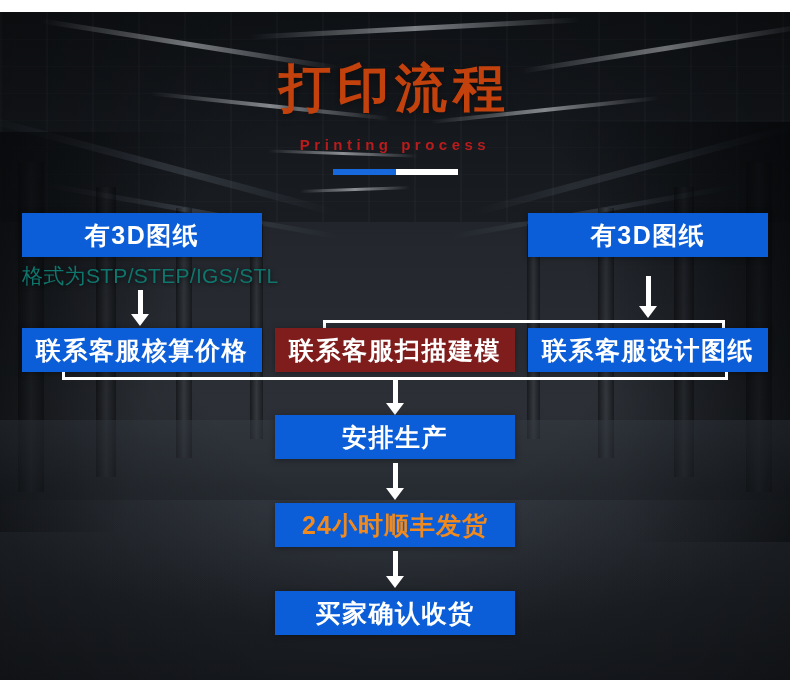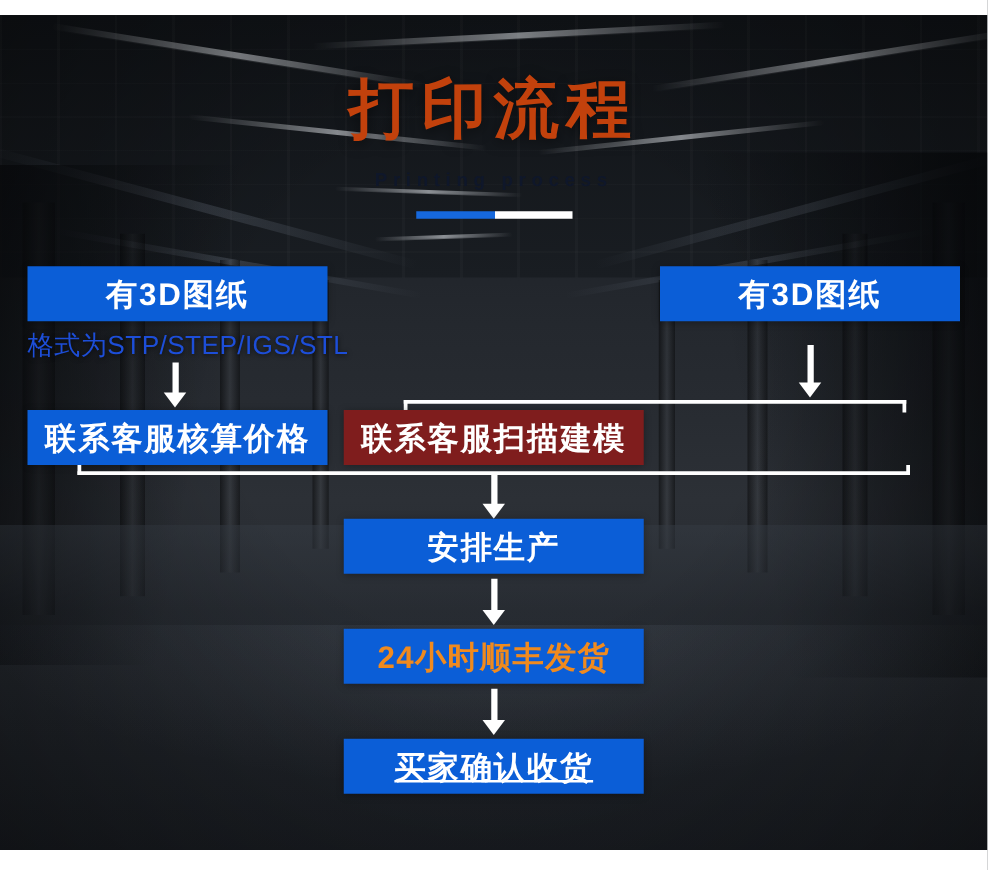--- a/index.html
+++ b/index.html
@@ -81,21 +81,21 @@
   .header{position:absolute;left:0;top:0;width:790px;text-align:center;}
   .title-cn{
     color:#c2410c;
     font-size:52px;
     font-weight:bold;
     letter-spacing:6px;
     line-height:1;
     text-shadow:0 2px 10px rgba(0,0,0,.5);
   }
   .title-en{
-    color:#0f172a;
+    color:#b91c1c;
     font-size:15px;
     letter-spacing:4.5px;
     font-weight:bold;
   }
   .rule{display:flex;justify-content:center;}
   .rule span{display:block;height:6px;}
   .rule .seg-a{width:63px;}
   .rule .seg-b{width:62px;}
 
   
@@ -107,21 +107,21 @@
     color:#ffffff;
     font-size:25px;
     font-weight:bold;
     letter-spacing:1.5px;
     white-space:nowrap;
     box-shadow:0 1px 6px rgba(0,0,0,.35);
   }
   .box.accent{letter-spacing:1px;}
   .caption{
     position:absolute;
-    color:#1d4ed8;
+    color:#0f766e;
     font-size:21px;
     text-align:center;
     white-space:nowrap;
     letter-spacing:.3px;
     text-shadow:0 1px 4px rgba(0,0,0,.65);
   }
 
   
   .vline{position:absolute;background:#ffffff;width:3px;}
   .hline{position:absolute;background:#ffffff;height:3px;}
@@ -198,20 +198,21 @@
   </div>
 
   <div class="hline" style="left:323px;top:320px;width:402px;"></div>
   <div class="vline" style="left:323px;top:320px;height:10px;"></div>
   <div class="vline" style="left:722px;top:320px;height:10px;"></div>
 
   <div class="box" style="left:22px;top:328px;width:240px;height:44px;background:#0b5ed7;">联系客服核算价格</div>
 
   <div class="box" style="left:275px;top:328px;width:240px;height:44px;background:#7f1d1d;">联系客服扫描建模</div>
 
+  <div class="box" style="left:528px;top:328px;width:240px;height:44px;background:#0b5ed7;">联系客服设计图纸</div>
 
   <div class="vline" style="left:62px;top:372px;height:8px;"></div>
   <div class="vline" style="left:725px;top:372px;height:8px;"></div>
   <div class="hline" style="left:62px;top:377px;width:666px;"></div>
 
   <div class="arrow" style="left:386px;top:380px;width:18px;height:35px;">
     <div class="shaft" style="height:24px;"></div>
     <div class="head"></div>
   </div>
 
@@ -222,15 +223,15 @@
     <div class="head"></div>
   </div>
 
   <div class="box accent" style="left:275px;top:503px;width:240px;height:44px;background:#0b5ed7;color:#f08a1e;">24小时顺丰发货</div>
 
   <div class="arrow" style="left:386px;top:551px;width:18px;height:37px;">
     <div class="shaft" style="height:26px;"></div>
     <div class="head"></div>
   </div>
 
-  <div class="box" style="left:275px;top:591px;width:240px;height:44px;background:#0b5ed7;text-decoration:underline;">买家确认收货</div>
+  <div class="box" style="left:275px;top:591px;width:240px;height:44px;background:#0b5ed7;">买家确认收货</div>
 
 </div>
 
 </body></html>

